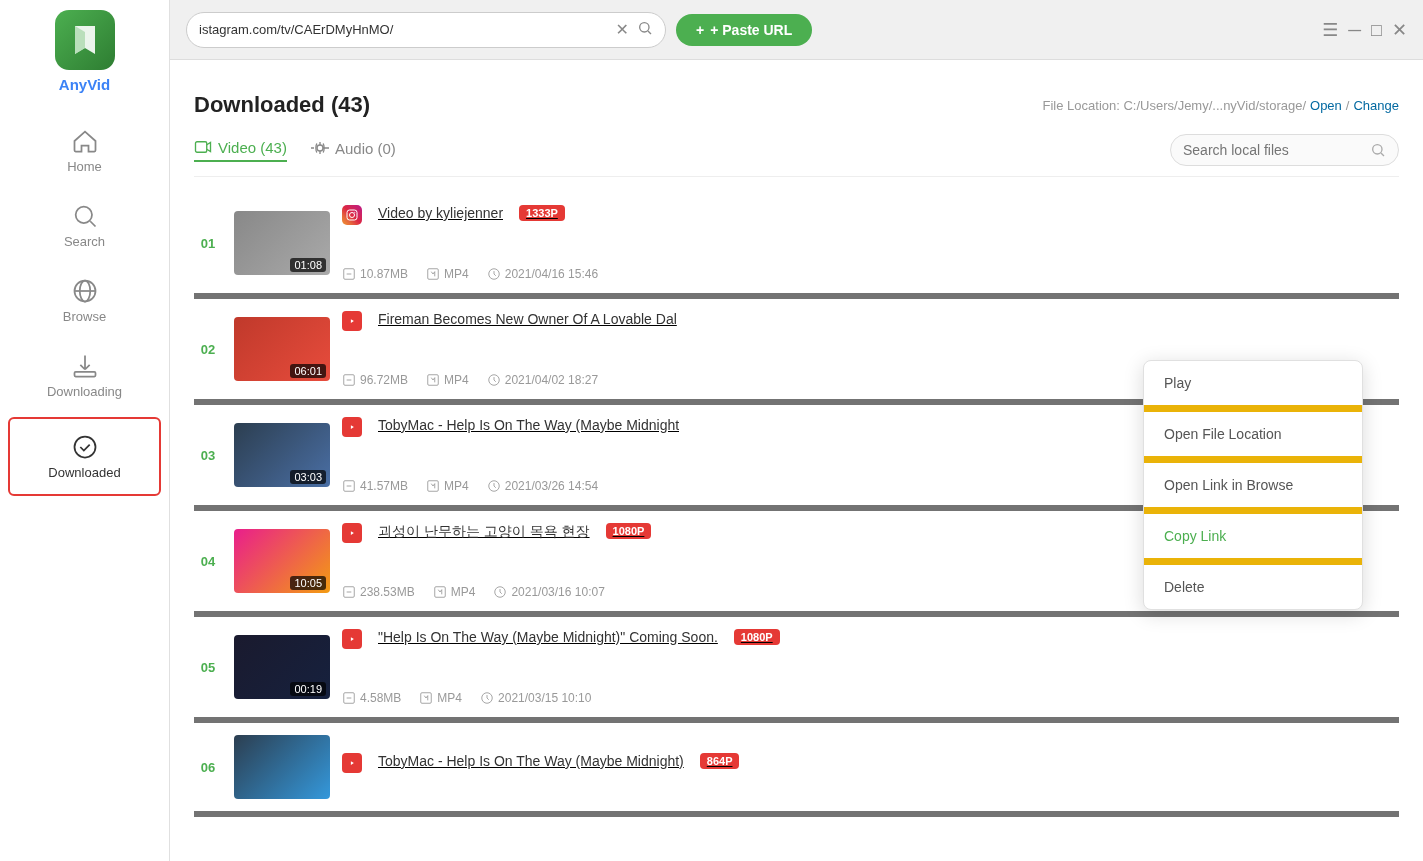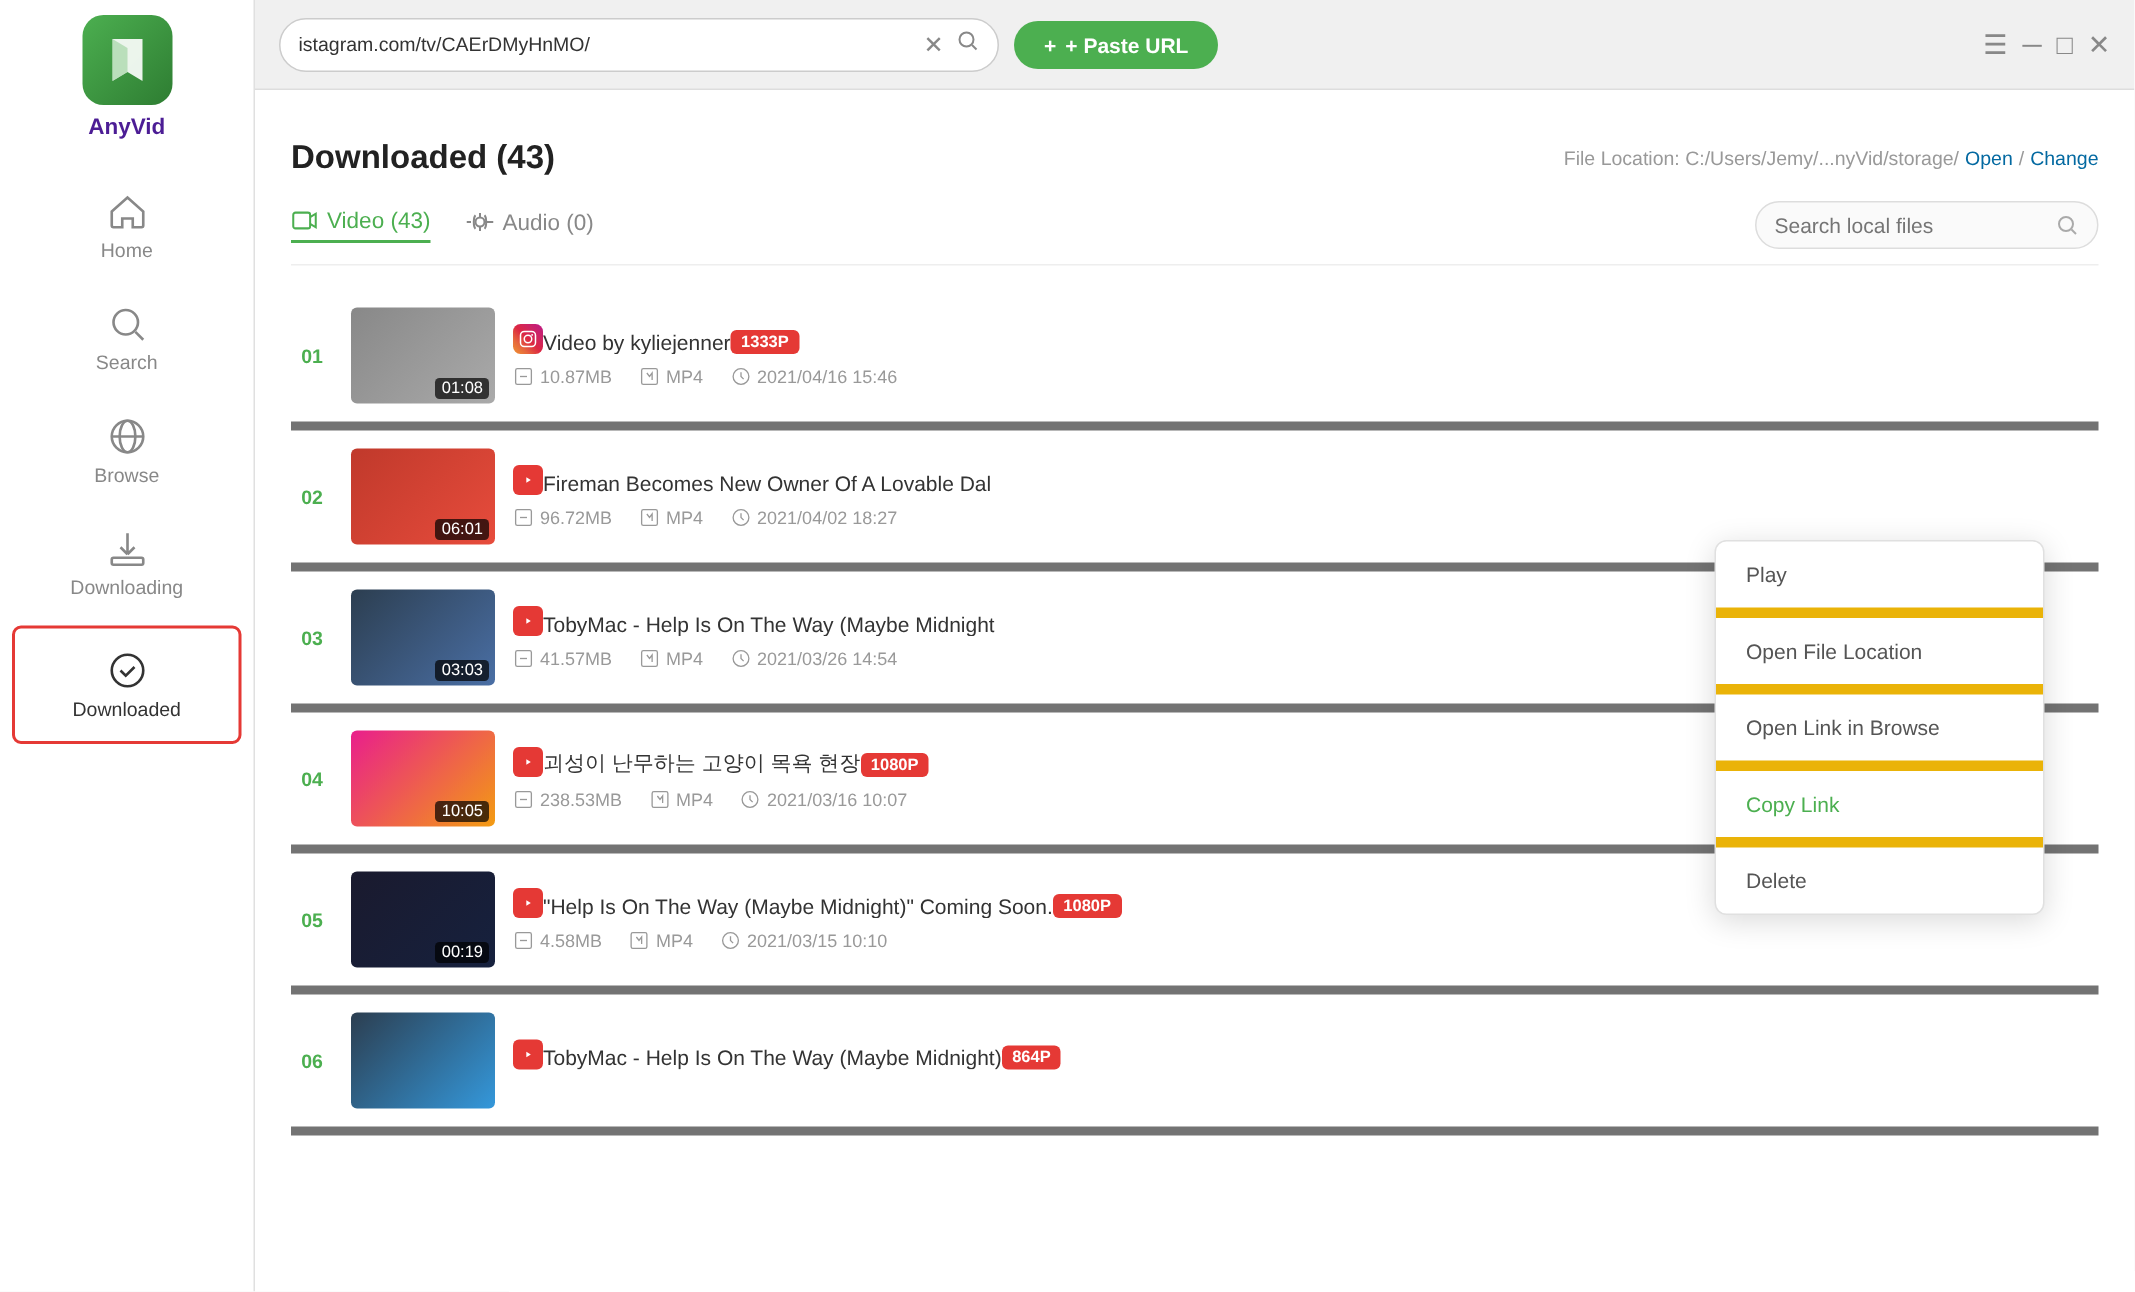--- a/index.html
+++ b/index.html
@@ -26,21 +26,21 @@
       width: 60px;
       height: 60px;
       background: linear-gradient(135deg, #4caf50, #2e7d32);
       border-radius: 14px;
       display: flex;
       align-items: center;
       justify-content: center;
       margin-bottom: 6px;
     }
     .logo-icon svg { width: 36px; height: 36px; }
-    .logo-label { font-size: 15px; font-weight: 600; color: #4c1d95; }
+    .logo-label { font-size: 15px; font-weight: 600; color: #3b82f6; }
 
     .nav-item {
       width: 100%;
       display: flex;
       flex-direction: column;
       align-items: center;
       padding: 14px 0;
       cursor: pointer;
       color: #888;
     }
@@ -204,33 +204,33 @@
       border-radius: 3px;
     }
     .thumb-bg1 { background: linear-gradient(135deg, #888 0%, #aaa 100%); }
     .thumb-bg2 { background: linear-gradient(135deg, #c0392b 0%, #e74c3c 100%); }
     .thumb-bg3 { background: linear-gradient(135deg, #2c3e50 0%, #4a6fa5 100%); }
     .thumb-bg4 { background: linear-gradient(135deg, #e91e8c 0%, #f39c12 100%); }
     .thumb-bg5 { background: linear-gradient(135deg, #1a1a2e 0%, #16213e 100%); }
     .thumb-bg6 { background: linear-gradient(135deg, #2c3e50 0%, #3498db 100%); }
 
     .item-info { flex: 1; min-width: 0; }
-    .item-title-row { display: flex; align-items: flex-end; gap: 0; margin-bottom: 8px; }
+    .item-title-row { display: flex; align-items: flex-start; gap: 16px; margin-bottom: 8px; text-decoration: underline; }
     .source-icon { width: 20px; height: 20px; border-radius: 50%; flex-shrink: 0; }
     .item-title { font-size: 14px; color: #333; font-weight: 500; white-space: nowrap; overflow: hidden; text-overflow: ellipsis; max-width: 420px; }
     .quality-badge {
       background: #e53935;
       color: #fff;
       font-size: 11px;
       font-weight: 700;
       padding: 2px 7px;
       border-radius: 4px;
       flex-shrink: 0;
     }
-    .item-meta { display: flex; align-items: center; gap: 18px; font-size: 12px; color: #999; }
+    .item-meta { display: flex; align-items: center; gap: 18px; font-size: 12px; color: #999; margin-top: 42px; }
     .meta-item { display: flex; align-items: center; gap: 4px; }
     .meta-item svg { width: 14px; height: 14px; }
 
     
     .ig-icon { background: linear-gradient(45deg, #f09433, #e6683c, #dc2743, #cc2366, #bc1888); border-radius: 5px; width: 20px; height: 20px; display:flex; align-items:center; justify-content:center; }
     .yt-icon { background: #e53935; border-radius: 4px; width: 20px; height: 20px; display:flex; align-items:center; justify-content:center; }
 
     
     .context-menu {
       position: absolute;

